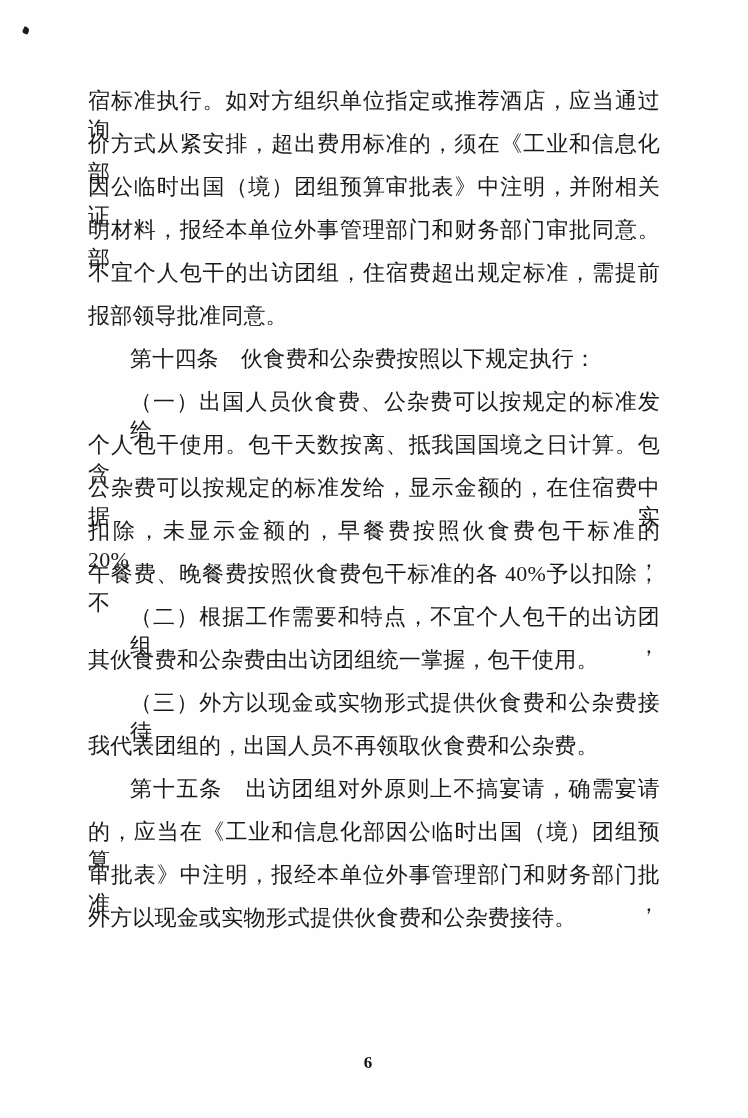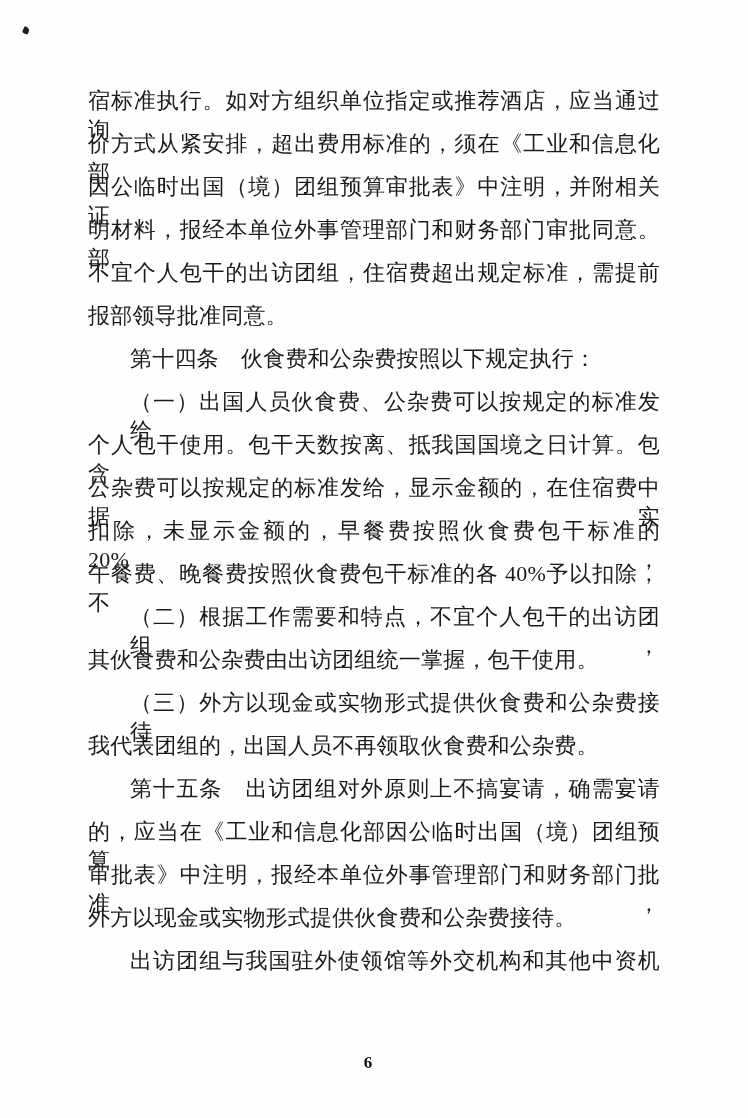--- a/index.html
+++ b/index.html
@@ -80,18 +80,17 @@
     <div class="line full">扣除，未显示金额的，早餐费按照伙食费包干标准的 20%，</div>
     <div class="line full">午餐费、晚餐费按照伙食费包干标准的各 40%予以扣除，不</div>
     <div class="line full indent">（二）根据工作需要和特点，不宜个人包干的出访团组，</div>
     <div class="line">其伙食费和公杂费由出访团组统一掌握，包干使用。</div>
     <div class="line full indent">（三）外方以现金或实物形式提供伙食费和公杂费接待</div>
     <div class="line">我代表团组的，出国人员不再领取伙食费和公杂费。</div>
     <div class="line full indent">第十五条　出访团组对外原则上不搞宴请，确需宴请</div>
     <div class="line full">的，应当在《工业和信息化部因公临时出国（境）团组预算</div>
     <div class="line full">审批表》中注明，报经本单位外事管理部门和财务部门批准，</div>
     <div class="line">外方以现金或实物形式提供伙食费和公杂费接待。</div>
-    <div class="line full indent">出访团组与我国驻外使领馆等外交机构和其他中资机</div>
   </div>
 
   <div class="page-number">6</div>
 
 </div>
 
 </body></html>

